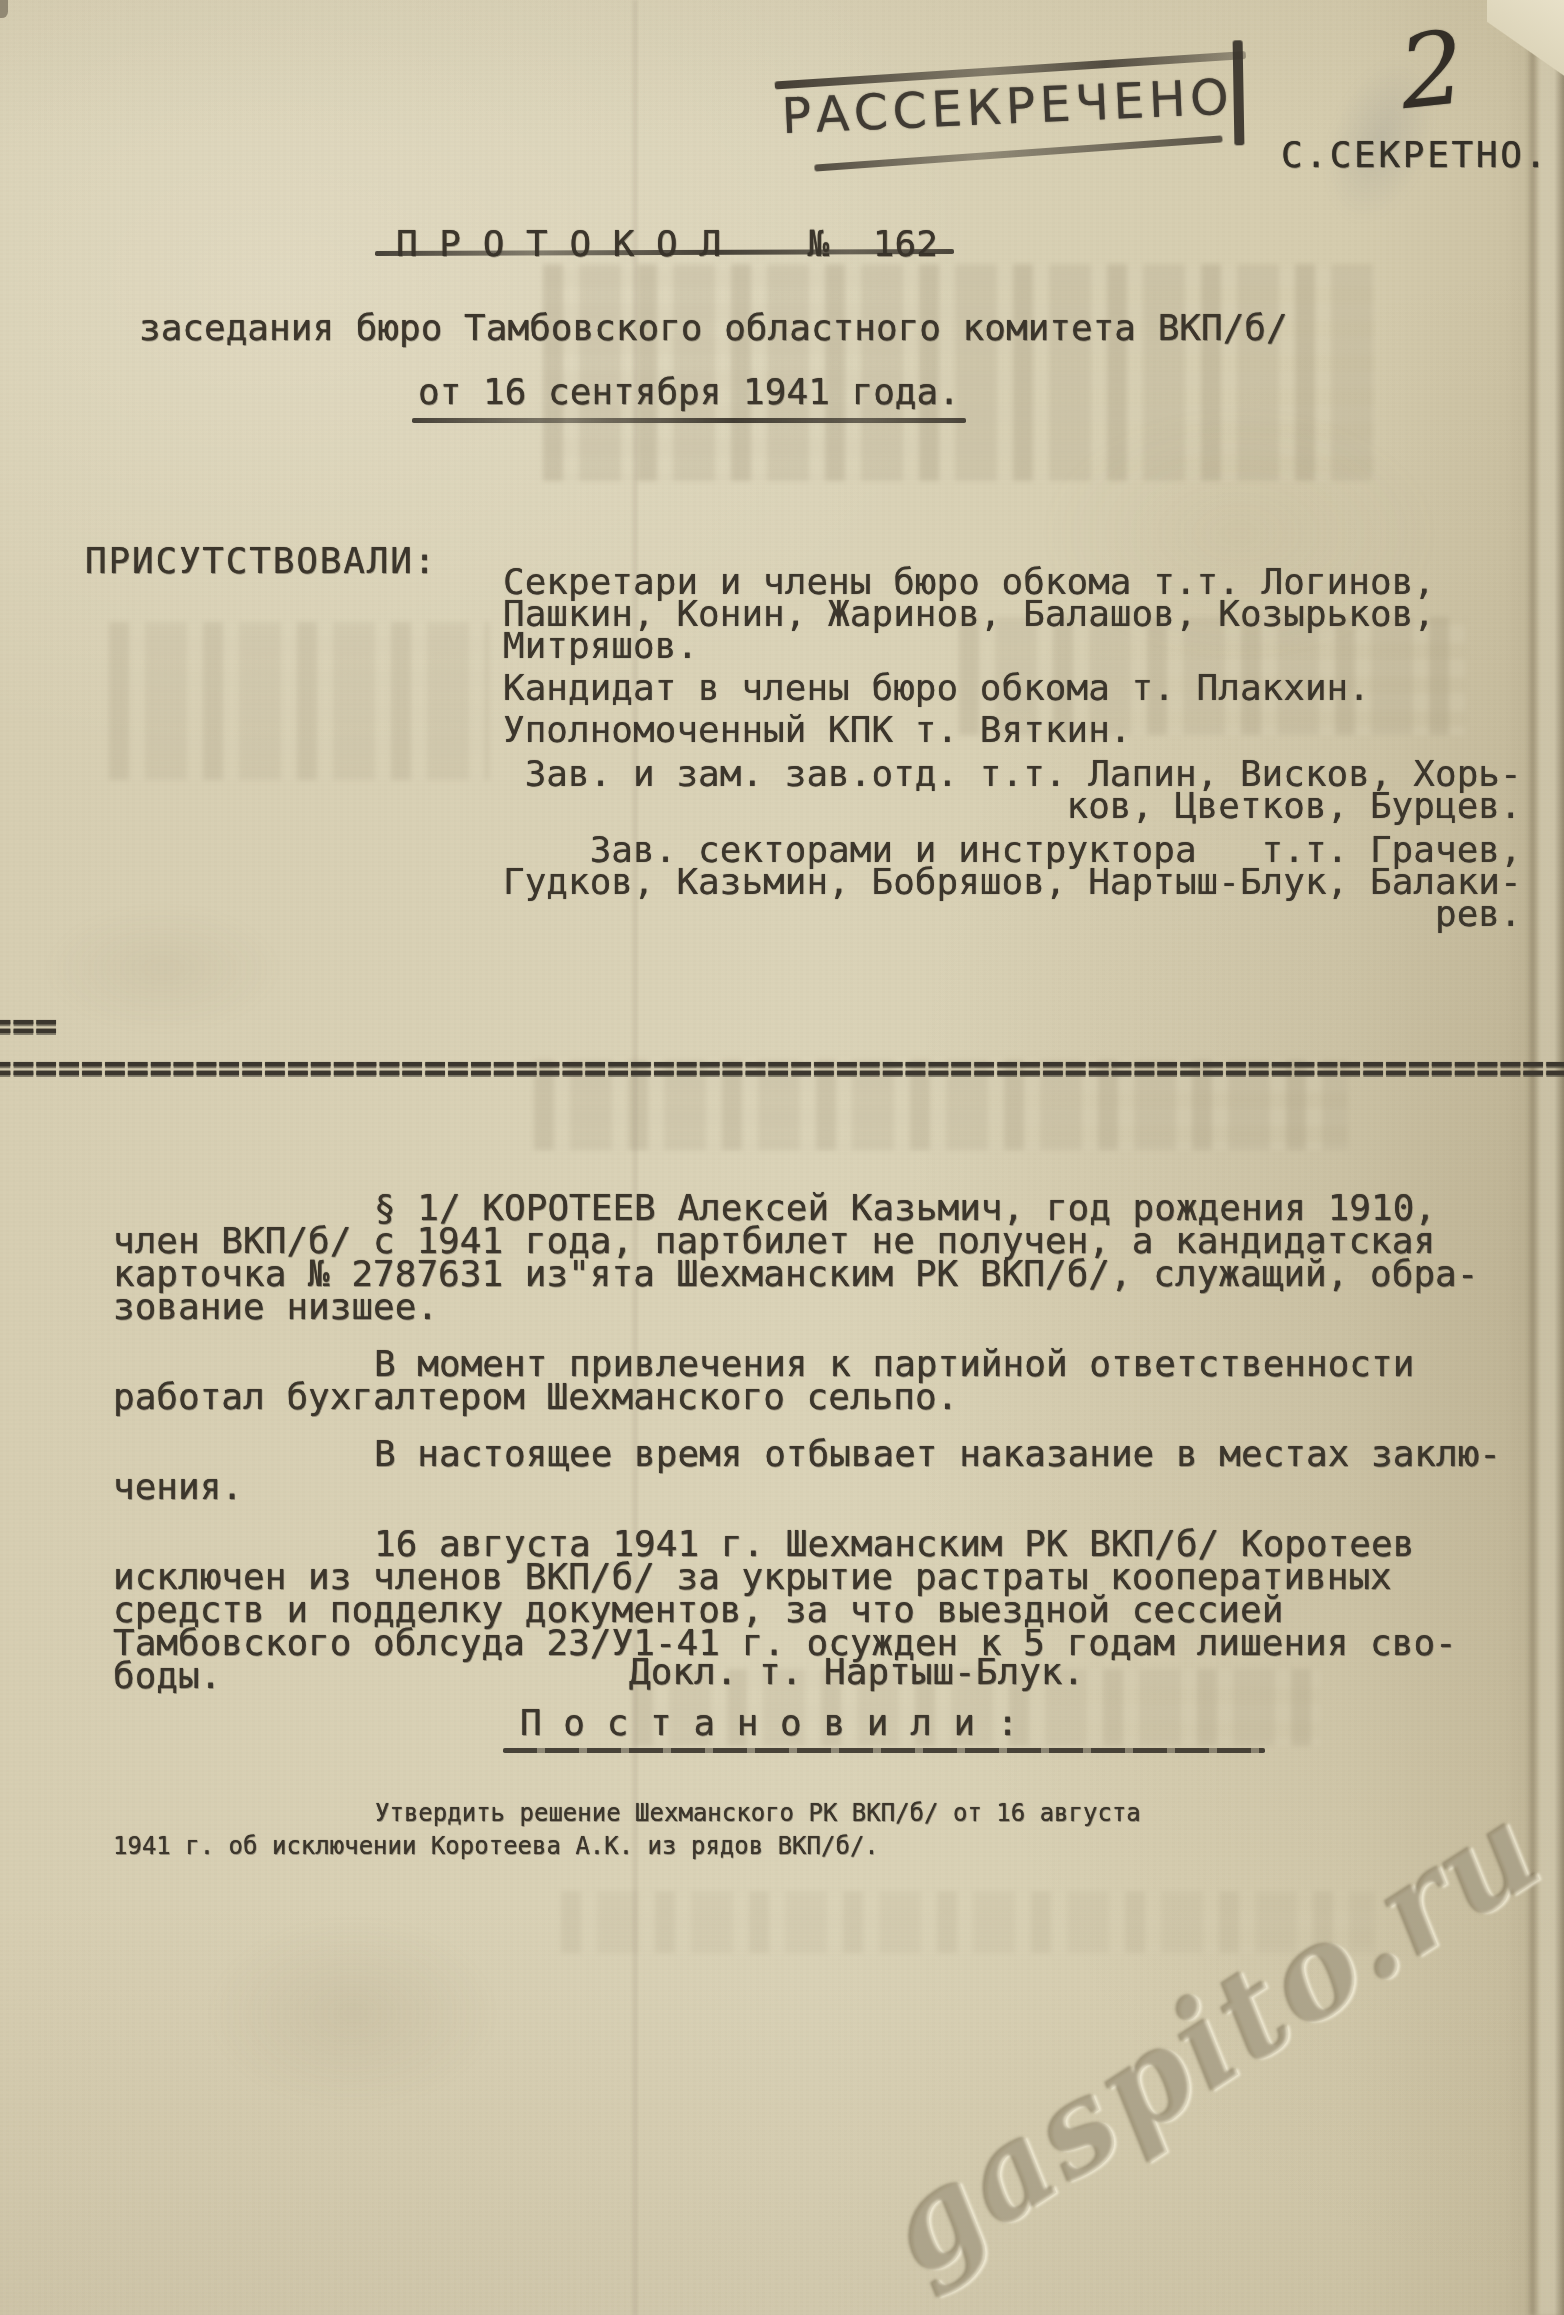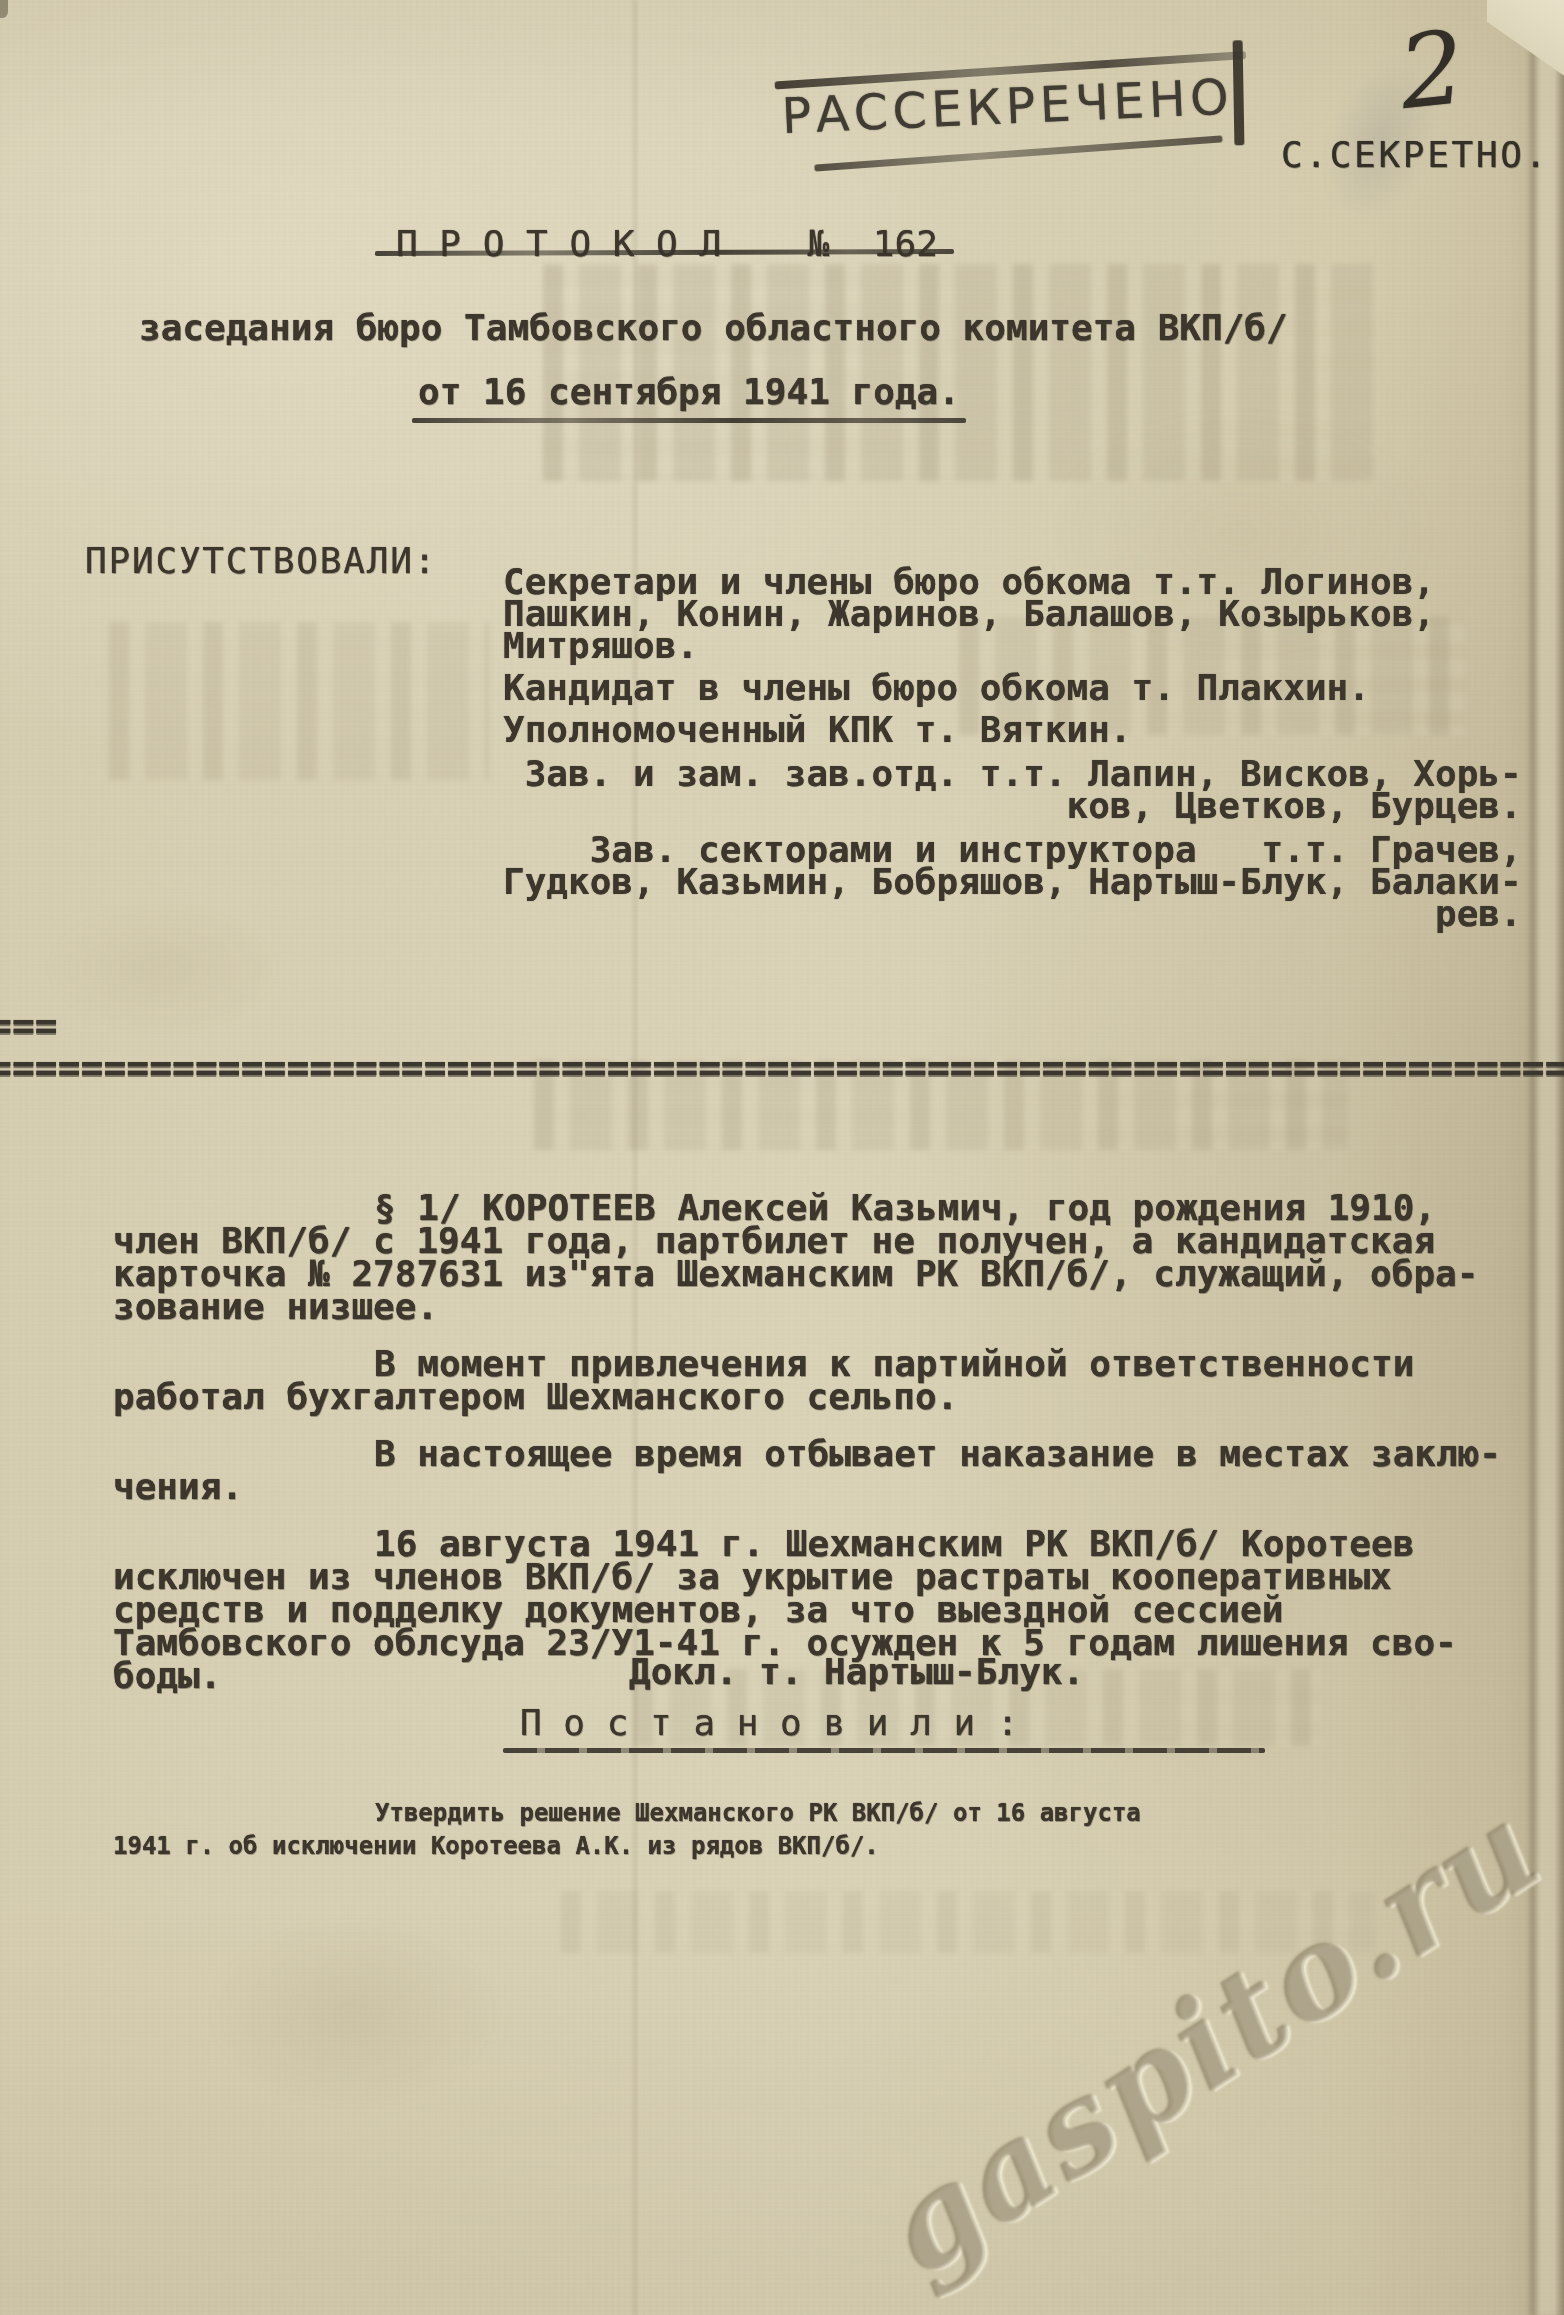--- a/index.html
+++ b/index.html
@@ -12,21 +12,21 @@
       radial-gradient(905px 1447px at 98% 55%, rgba(118,104,74,0.16), rgba(118,104,74,0) 70%),
       linear-gradient(180deg, rgba(120,105,70,0.06) 0%, rgba(120,105,70,0) 6%, rgba(120,105,70,0) 82%, rgba(120,105,70,0.10) 100%),
       linear-gradient(90deg, #d7ceb2 0%, #dbd3b8 52%, #d5ccae 86%, #cdc3a4 96%, #bdb294 100%);
     font-family:"DejaVu Sans Mono","Liberation Mono",monospace;
     color:#3c362c;
   }
   .grain{position:absolute;inset:0;pointer-events:none;opacity:.5;background:
     repeating-linear-gradient(0deg, rgba(0,0,0,0.012) 0 1.8px, rgba(255,255,255,0.012) 1.8px 4.5px),
     repeating-linear-gradient(90deg, rgba(0,0,0,0.010) 0 2.7px, rgba(255,255,255,0.010) 2.7px 6.3px);}
   .tw{position:absolute;white-space:pre;font-size:36px;line-height:33px;
-      text-shadow:0 0 0.9px rgba(52,46,38,0.9), 0.7px 0.7px 0.6px rgba(52,46,38,0.35);font-weight:bold;}
+      text-shadow:0 0 0.9px rgba(52,46,38,0.9), 0.7px 0.7px 0.6px rgba(52,46,38,0.35);}
   .bold{font-weight:normal;text-align:center;}
   .uline{position:absolute;border-radius:1.8px;filter:blur(0.4px);
       background:linear-gradient(90deg, rgba(55,50,42,0.9), rgba(55,50,42,0.55) 28%, rgba(55,50,42,0.92) 58%, rgba(55,50,42,0.7) 82%, rgba(55,50,42,0.88));}
   
   #stamp{position:absolute;left:769px;top:50px;width:496px;height:118px;transform:rotate(-2.5deg);color:#403b33;}
   #stamp .bar-top{position:absolute;left:7.2px;top:16.3px;width:472px;height:8.1px;transform:rotate(-1.2deg);border-radius:2.7px;
       background:linear-gradient(90deg, rgba(60,54,45,0.95), rgba(60,54,45,0.55) 45%, rgba(60,54,45,0.85) 70%, rgba(60,54,45,0.4));filter:blur(0.5px);}
   #stamp .word{position:absolute;left:12.7px;top:31px;font-family:"DejaVu Sans","Liberation Sans",sans-serif;
       font-size:49px;letter-spacing:4.5px;line-height:52px;white-space:pre;
       text-shadow:0 0 1.4px rgba(60,54,45,0.8);}

